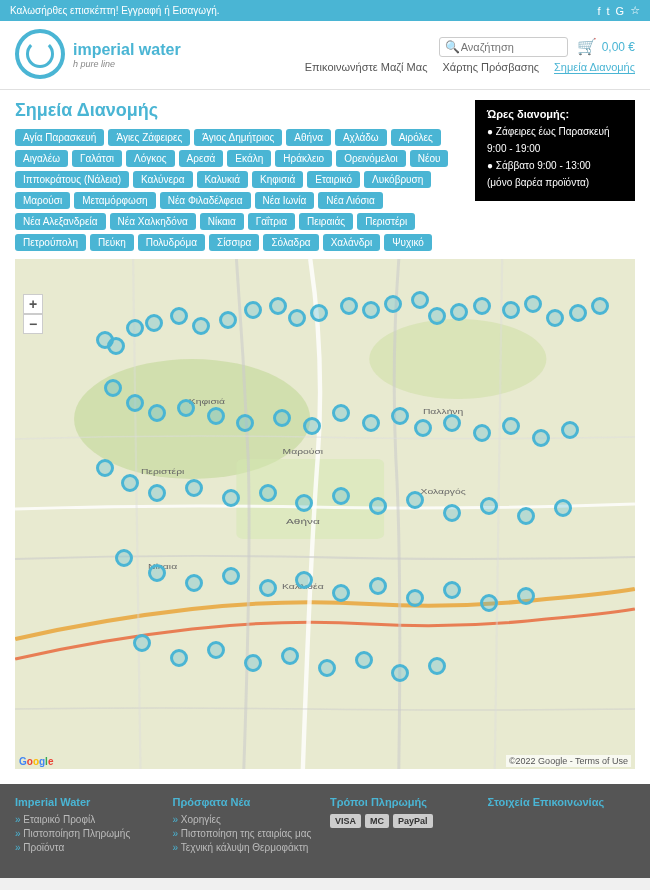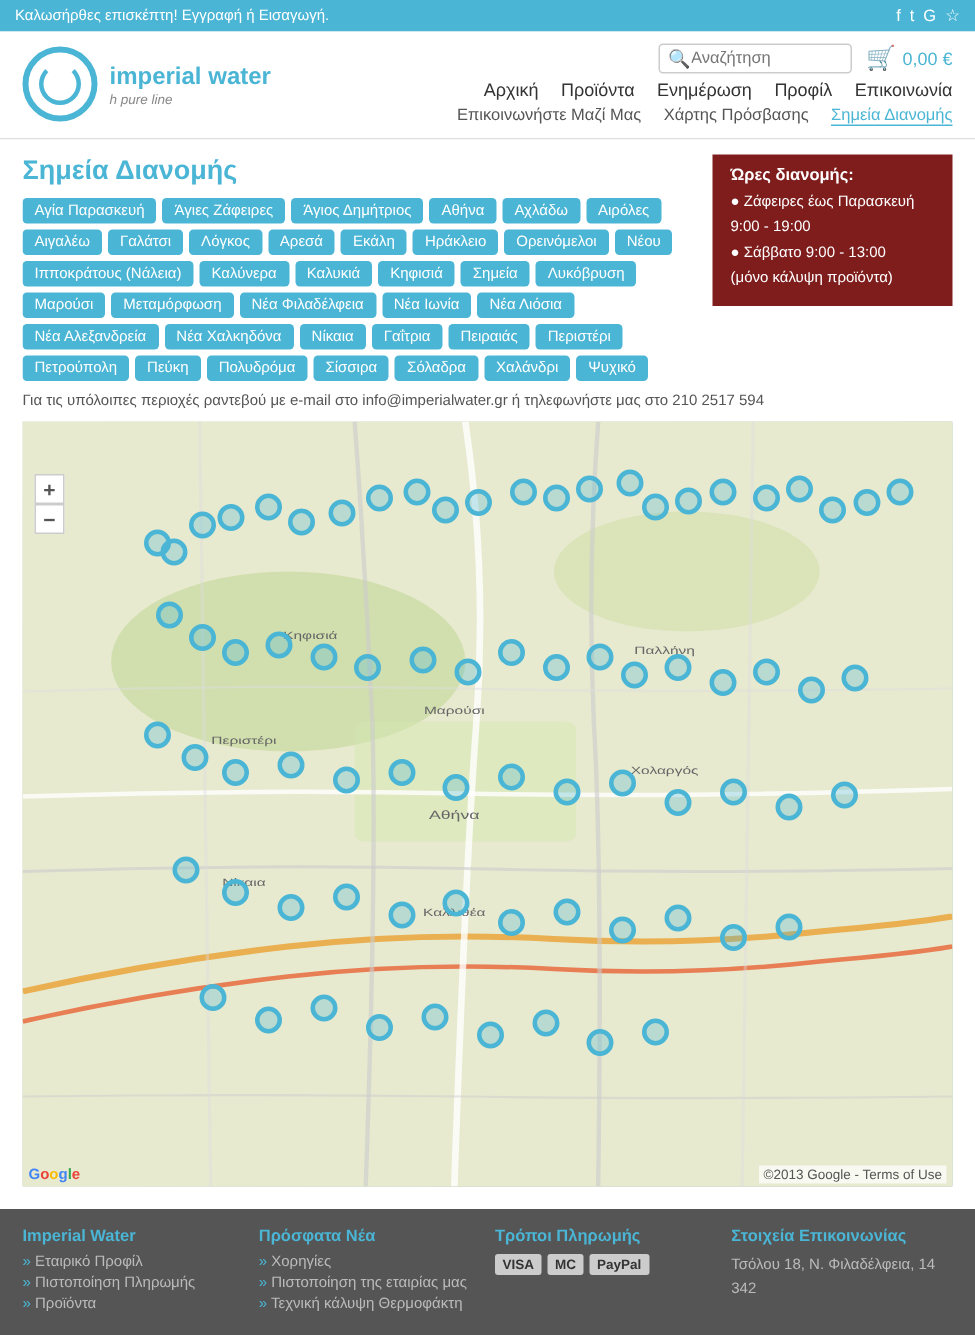--- a/index.html
+++ b/index.html
@@ -68,21 +68,21 @@
     
     .main-content { background: white; padding: 10px 15px; }
 
     .page-title { font-size: 18px; color: #4ab5d4; font-weight: bold; margin-bottom: 8px; }
     .page-subtitle { font-size: 11px; color: #555; margin-bottom: 10px; }
     .page-subtitle strong { color: #333; }
 
     
     .hours-box {
       float: right;
-      background: #7f1d1d;
+      background: #000000;
       color: white;
       padding: 8px 12px;
       font-size: 10px;
       min-width: 160px;
       margin-left: 15px;
       margin-bottom: 5px;
     }
     .hours-box h3 { font-size: 11px; margin-bottom: 5px; font-weight: bold; }
     .hours-box p { margin-bottom: 3px; line-height: 1.4; }
 
@@ -242,43 +242,36 @@
     <div class="search-and-cart">
       <div class="search-box">
         <span class="search-icon">🔍</span>
         <input type="text" placeholder="Αναζήτηση" style="">
       </div>
       <div class="cart-area">
         <span class="cart-icon">🛒</span>
         <span>0,00 €</span>
       </div>
     </div>
-    <div class="nav-main">
-      <a>Αρχική</a>
-      <a>Προϊόντα</a>
-      <a>Ενημέρωση</a>
-      <a>Προφίλ</a>
-      <a>Επικοινωνία</a>
-    </div>
     <div class="nav-sub">
       <a>Επικοινωνήστε Μαζί Μας</a>
       <a>Χάρτης Πρόσβασης</a>
       <a class="active">Σημεία Διανομής</a>
     </div>
   </div>
 </div>
 
 <div class="main-content">
 
   <div class="hours-box">
     <h3>Ώρες διανομής:</h3>
     <p>● Ζάφειρες έως Παρασκευή</p>
     <p>9:00 - 19:00</p>
     <p>● Σάββατο 9:00 - 13:00</p>
-    <p>(μόνο κάλυψη προϊόντα)</p>
+    <p>(μόνο βαρέα προϊόντα)</p>
   </div>
 
   <h1 class="page-title">Σημεία Διανομής</h1>
 
   <div class="tags-container" id="tags-container">
   <span class="tag">Αγία Παρασκευή</span>
       <span class="tag">Άγιες Ζάφειρες</span>
       <span class="tag">Άγιος Δημήτριος</span>
       <span class="tag">Αθήνα</span>
       <span class="tag">Αχλάδω</span>
@@ -288,21 +281,21 @@
       <span class="tag">Λόγκος</span>
       <span class="tag">Αρεσά</span>
       <span class="tag">Εκάλη</span>
       <span class="tag">Ηράκλειο</span>
       <span class="tag">Ορεινόμελοι</span>
       <span class="tag">Νέου</span>
       <span class="tag">Ιπποκράτους (Νάλεια)</span>
       <span class="tag">Καλύνερα</span>
       <span class="tag">Καλυκιά</span>
       <span class="tag">Κηφισιά</span>
-      <span class="tag">Σημεία</span>
+      <span class="tag">Εταιρικό</span>
       <span class="tag">Λυκόβρυση</span>
       <span class="tag">Μαρούσι</span>
       <span class="tag">Μεταμόρφωση</span>
       <span class="tag">Νέα Φιλαδέλφεια</span>
       <span class="tag">Νέα Ιωνία</span>
       <span class="tag">Νέα Λιόσια</span>
       <span class="tag">Νέα Αλεξανδρεία</span>
       <span class="tag">Νέα Χαλκηδόνα</span>
       <span class="tag">Νίκαια</span>
       <span class="tag">Γαΐτρια</span>
@@ -310,21 +303,20 @@
       <span class="tag">Περιστέρι</span>
       <span class="tag">Πετρούπολη</span>
       <span class="tag">Πεύκη</span>
       <span class="tag">Πολυδρόμα</span>
       <span class="tag">Σίσσιρα</span>
       <span class="tag">Σόλαδρα</span>
       <span class="tag">Χαλάνδρι</span>
       <span class="tag">Ψυχικό</span>
     </div>
 
-  <p class="contact-note">Για τις υπόλοιπες περιοχές ραντεβού με e-mail στο info@imperialwater.gr ή τηλεφωνήστε μας στο 210 2517 594</p>
 
   <div class="map-container">
     <div class="map-placeholder">
 
       <svg class="map-svg" viewBox="0 0 420 510" preserveAspectRatio="none">
 
         <rect width="420" height="510" fill="#e8ead0"></rect>
 
         <ellipse cx="120" cy="160" rx="80" ry="60" fill="#c8daa0" opacity="0.7"></ellipse>
         <ellipse cx="300" cy="100" rx="60" ry="40" fill="#d0e0a8" opacity="0.6"></ellipse>
@@ -580,21 +572,21 @@
             <div class="marker-circle"></div>
           </div>
         </div>
 
 
       <div class="map-zoom">
         <div class="zoom-btn">+</div>
         <div class="zoom-btn">−</div>
       </div>
 
-      <div class="map-attribution">©2013 Google - Terms of Use</div>
+      <div class="map-attribution">©2022 Google - Terms of Use</div>
       <div class="map-logo" style="font-size:10px; color:#666;">
         <span style="color:#4285F4;font-weight:bold;">G</span><span style="color:#EA4335;font-weight:bold;">o</span><span style="color:#FBBC05;font-weight:bold;">o</span><span style="color:#4285F4;font-weight:bold;">g</span><span style="color:#34A853;font-weight:bold;">l</span><span style="color:#EA4335;font-weight:bold;">e</span>
       </div>
     </div>
   </div>
 
 </div>
 
 <div class="footer">
   <div class="footer-grid">
@@ -617,19 +609,15 @@
     <div class="footer-col">
       <h4>Τρόποι Πληρωμής</h4>
       <div class="payment-icons" id="payment-icons">
           <span class="payment-badge">VISA</span>
           <span class="payment-badge">MC</span>
           <span class="payment-badge">PayPal</span>
         </div>
     </div>
     <div class="footer-col">
       <h4>Στοιχεία Επικοινωνίας</h4>
-      <div class="contact-info">
-        <div>Τσόλου 18, Ν. Φιλαδέλφεια, 14 342</div>
-
-      </div>
     </div>
   </div>
 </div>
 
 </body></html>

